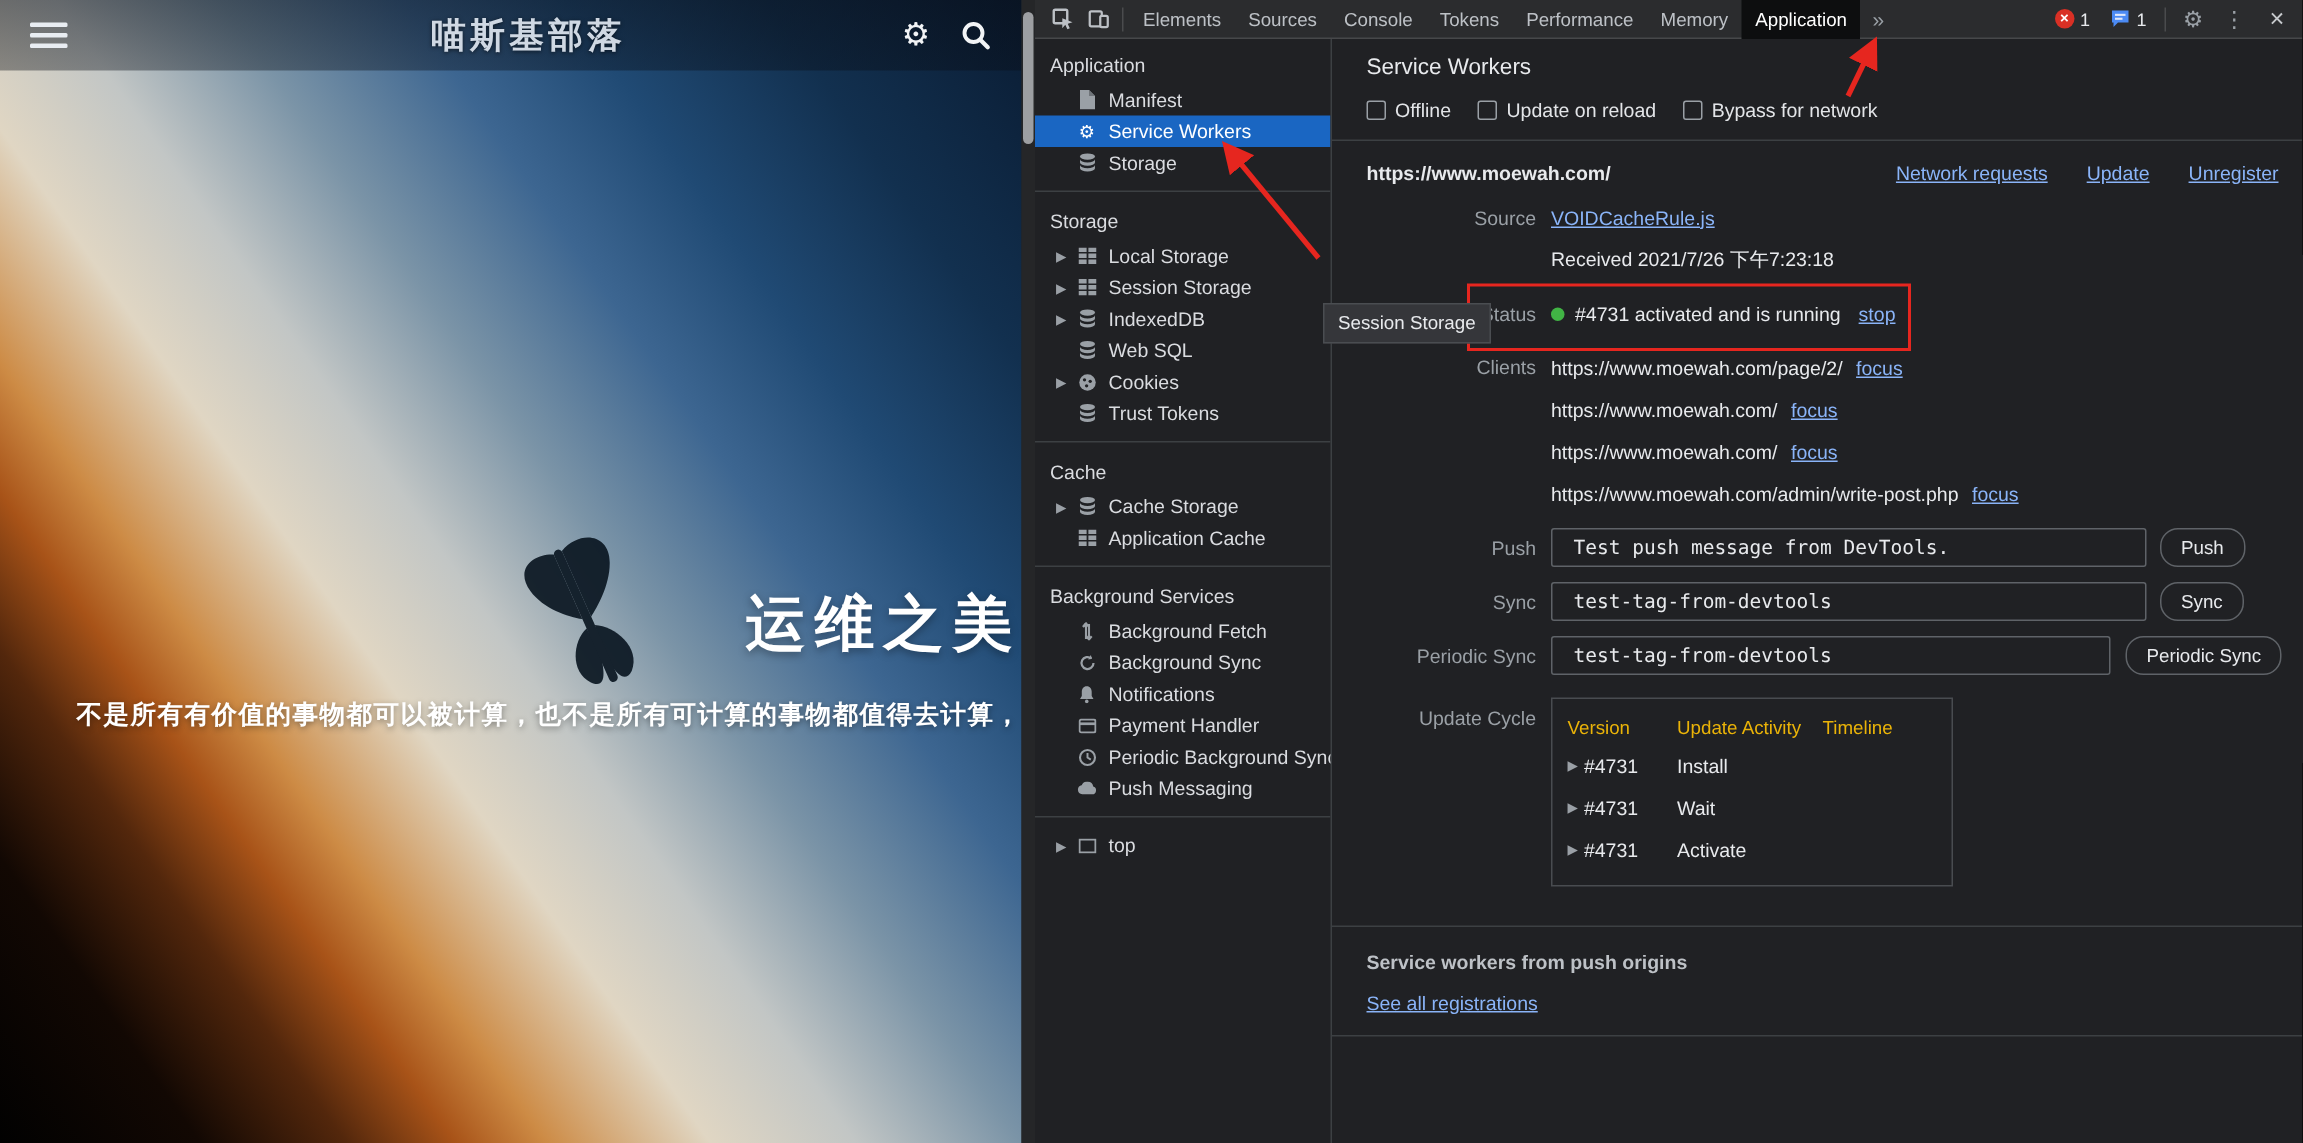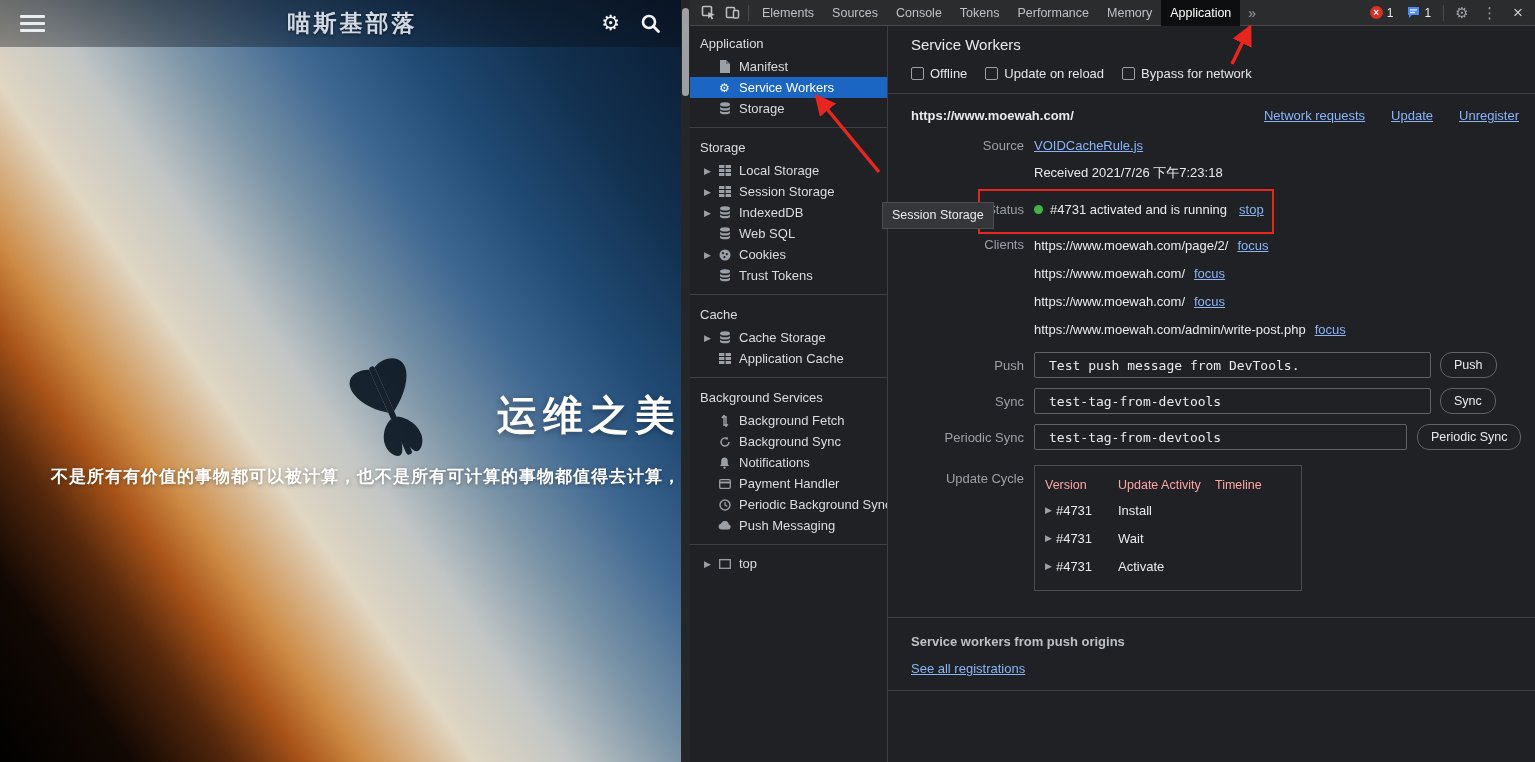--- a/index.html
+++ b/index.html
@@ -82,21 +82,21 @@
   .val { color:#e8eaed; }
   .dot { width:9px; height:9px; border-radius:50%; background:var(--green,#41b445); margin-right:7px; flex:none; }
   .client-line { display:flex; align-items:center; gap:9px; min-height:28px; }
   .in-row { margin-top:8px; }
   .sw-input { height:26px; background:#202124; border:1px solid #5f6368; border-radius:2px; color:#e8eaed;
     font-family:"DejaVu Sans Mono", monospace; font-size:13px; padding:0 14px; }
   .sw-btn { height:26px; background:#202124; border:1px solid #5f6368; border-radius:12px; color:#e8eaed;
     font-size:12.5px; padding:0 13px; cursor:pointer; white-space:nowrap; }
   .uc-table { display:inline-block; border:1px solid #494c50; padding:8px 12px 10px 10px; margin-top:6px; min-width:268px; }
   .uc-hrow, .uc-row { display:flex; align-items:center; }
-  .uc-hrow { color:#fca5a5; font-size:12.5px; height:22px; }
+  .uc-hrow { color:#eab308; font-size:12.5px; height:22px; }
   .uc-row { height:28px; }
   .uc-c1 { width:73px; } .uc-c2 { width:97px; } .uc-c3 { flex:1; }
   .uc-v { display:flex; align-items:center; gap:4px; color:#e8eaed; }
   .uc-v .tw { color:#9aa0a6; font-size:9px; }
   .tl-tick { width:3px; height:15px; }
   .tl-bar { width:80px; height:12px; }
 
   .other-origins { padding:16px 0 14px 23px; }
   .oo-title { font-weight:bold; color:#bdc1c6; margin-bottom:12px; }
 

